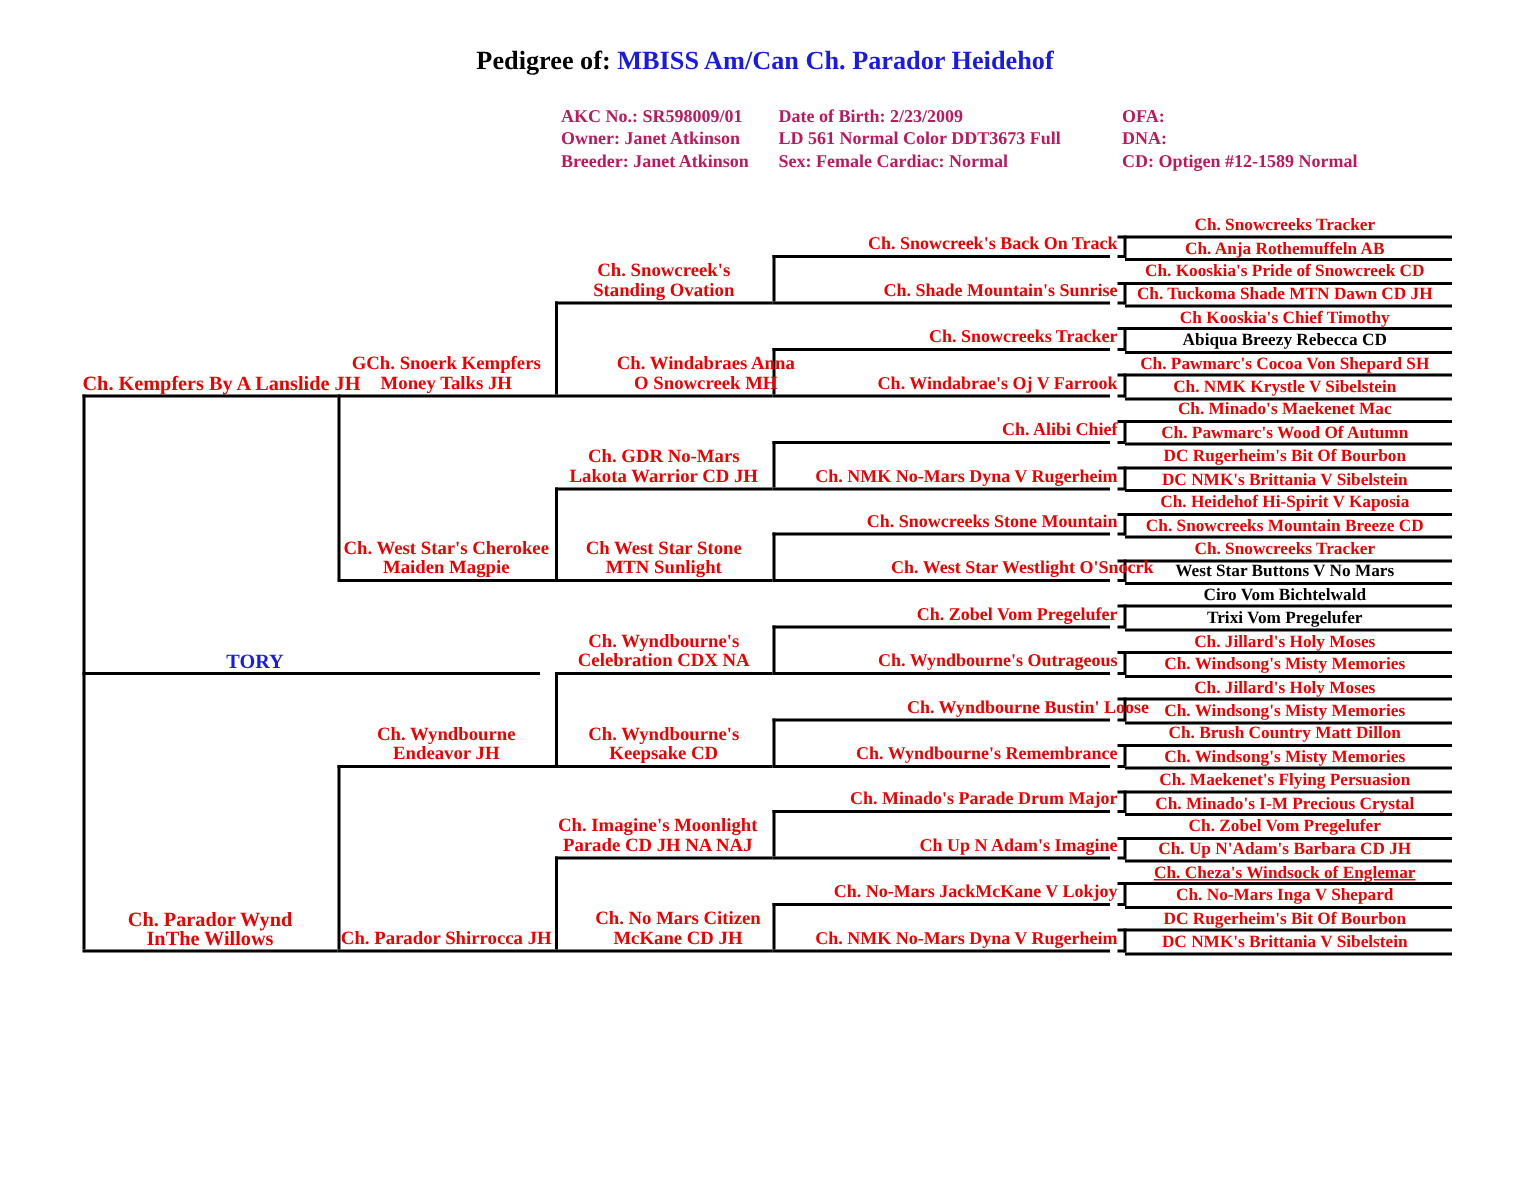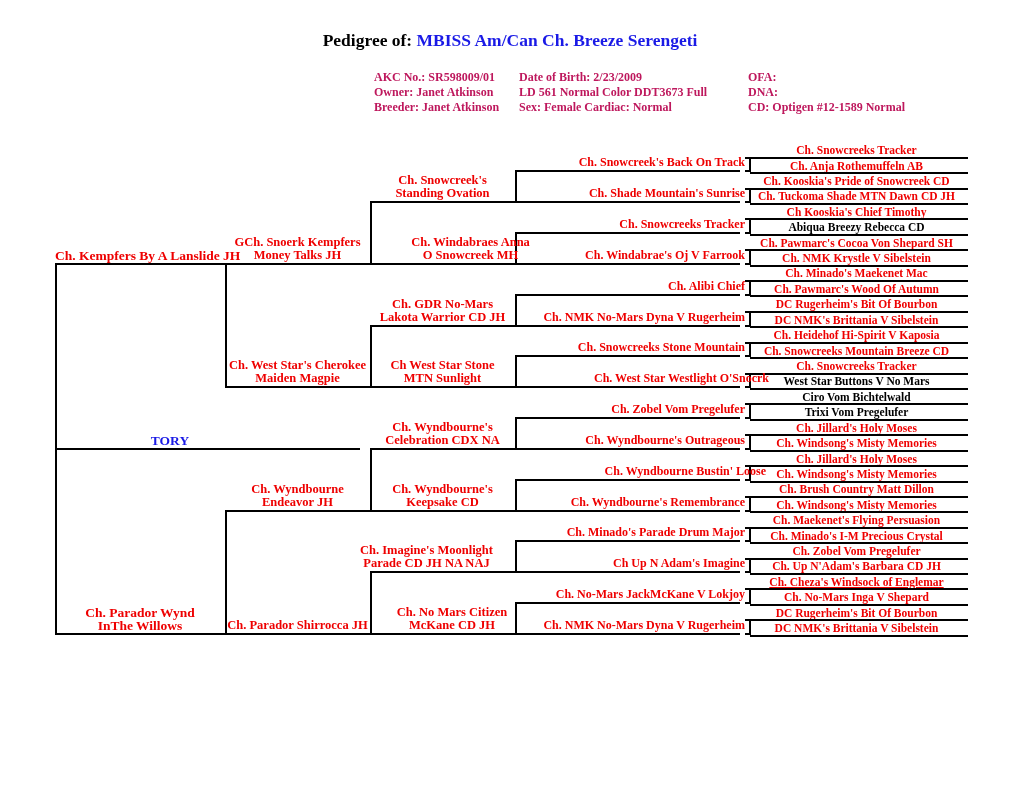--- a/index.html
+++ b/index.html
@@ -91,21 +91,21 @@
 
   .two-line span { display: block; }
 </style>
 </head>
 <body>
 
 <div id="header-block">
 
   <div id="pedigree-title">
     <span>Pedigree of:</span>
-    <span class="dog-name">MBISS Am/Can Ch. Breeze Serengeti</span>
+    <span class="dog-name">MBISS Am/Can Ch. Parador Heidehof</span>
   </div>
 
   <div class="meta-col" id="meta-col-1">
     <span class="meta-line">AKC No.:  SR598009/01</span>
     <span class="meta-line">Owner:  Janet Atkinson</span>
     <span class="meta-line">Breeder:  Janet Atkinson</span>
   </div>
 
   <div class="meta-col" id="meta-col-2">
     <span class="meta-line">Date of Birth:  2/23/2009</span>
@@ -280,21 +280,21 @@
       <span>Celebration CDX NA</span>
     </div>
     <div class="hline" style="left: 370px; top: 447.97px; width: 145px;"></div>
     <div class="vline" style="left: 515px; top: 478.81px; height: 30.84px;"></div>
     <div class="name gen3 two-line" style="left: 370px; width: 145px; top: 482.65px;">
       <span>Ch. Wyndbourne's</span>
       <span>Keepsake CD</span>
     </div>
     <div class="hline" style="left: 370px; top: 509.65px; width: 145px;"></div>
     <div class="vline" style="left: 515px; top: 540.49px; height: 30.84px;"></div>
-    <div class="name gen3 two-line" style="left: 354px; width: 145px; top: 544.33px;">
+    <div class="name gen3 two-line" style="left: 366px; width: 145px; top: 544.33px;">
       <span>Ch. Imagine's Moonlight</span>
       <span>Parade CD JH NA NAJ</span>
     </div>
     <div class="hline" style="left: 370px; top: 571.33px; width: 145px;"></div>
     <div class="vline" style="left: 515px; top: 602.17px; height: 30.84px;"></div>
     <div class="name gen3 two-line" style="left: 370px; width: 164px; top: 606.01px;">
       <span>Ch. No Mars Citizen</span>
       <span>McKane CD JH</span>
     </div>
     <div class="hline" style="left: 370px; top: 633.01px; width: 145px;"></div>

